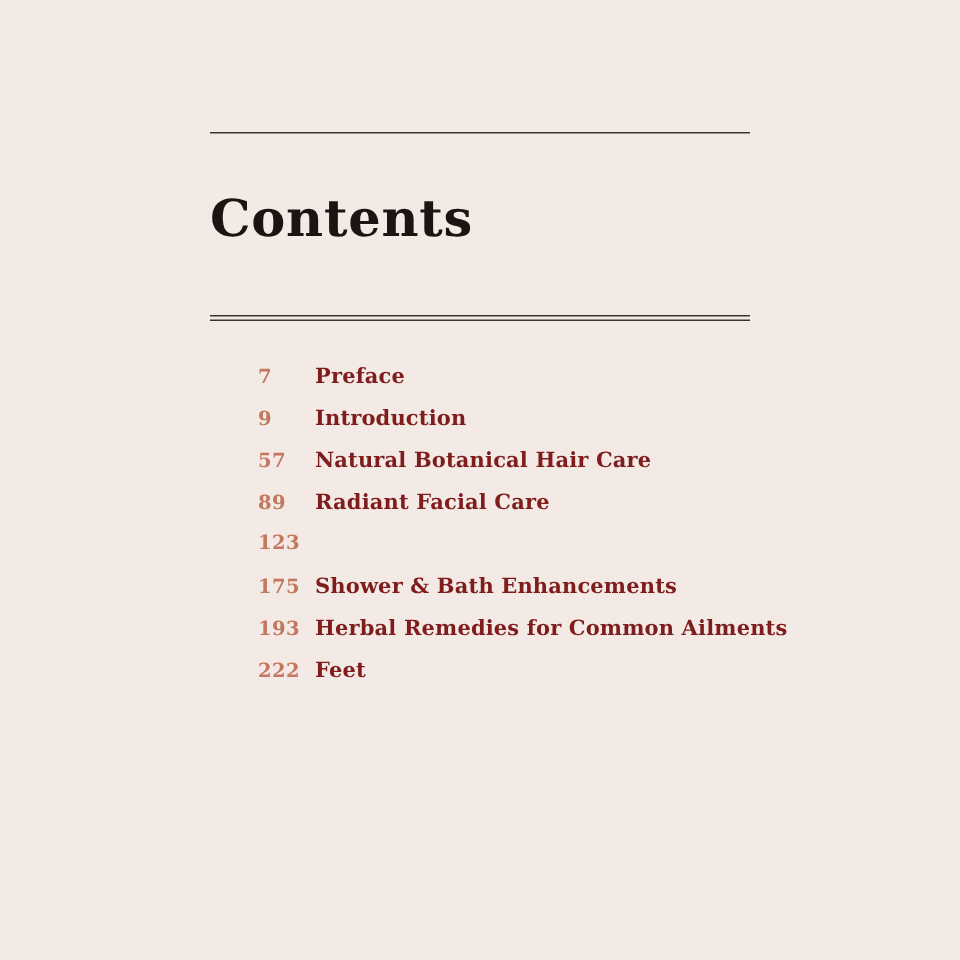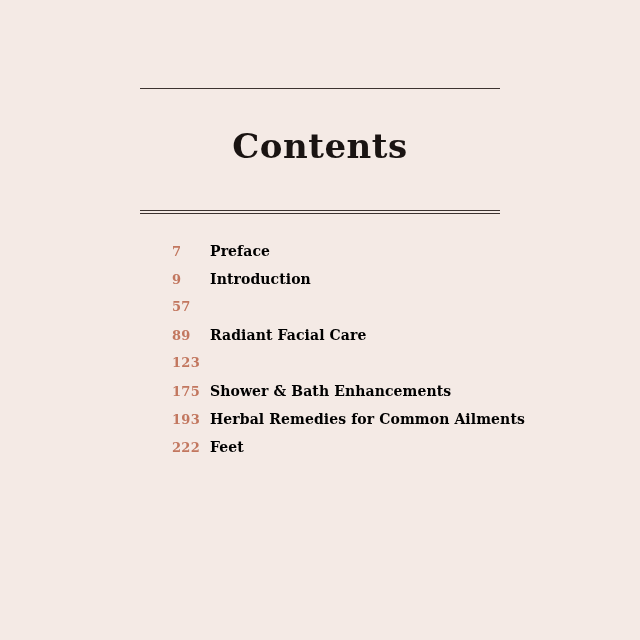--- a/index.html
+++ b/index.html
@@ -25,21 +25,21 @@
     top: 88px;
     width: 360px;
     height: 1px;
     background: #3c3330;
   }
   .title {
     position: absolute;
     left: 140px;
     top: 126px;
     width: 360px;
-    text-align: center;
+    text-align: left;
     font-family: "DejaVu Serif", "Liberation Serif", serif;
     font-weight: bold;
     font-size: 34px;
     letter-spacing: 0.5px;
     color: #1a1412;
   }
   .rule-double {
     position: absolute;
     left: 140px;
     top: 210px;
@@ -73,21 +73,21 @@
     font-family: "DejaVu Serif", "Liberation Serif", serif;
     font-weight: bold;
     font-size: 13px;
     color: #c2775f;
     letter-spacing: 0.3px;
   }
   .toc-label {
     font-family: "DejaVu Serif", "Liberation Serif", serif;
     font-weight: bold;
     font-size: 14px;
-    color: #000000;
+    color: #7f1d1d;
     letter-spacing: 0.1px;
   }
 </style>
 </head>
 <body>
 
 <div class="page">
 
   <div class="rule-top"></div>
 
@@ -106,20 +106,21 @@
     </div>
 
     <div class="toc-row">
       <span class="toc-page">9</span>
       <span class="toc-label">Introduction</span>
     </div>
 
 
     <div class="toc-row">
       <span class="toc-page">57</span>
+      <span class="toc-label">Natural Botanical Hair Care</span>
     </div>
 
     <div class="toc-row">
       <span class="toc-page">89</span>
       <span class="toc-label">Radiant Facial Care</span>
     </div>
 
     <div class="toc-row">
       <span class="toc-page">123</span>
     </div>

